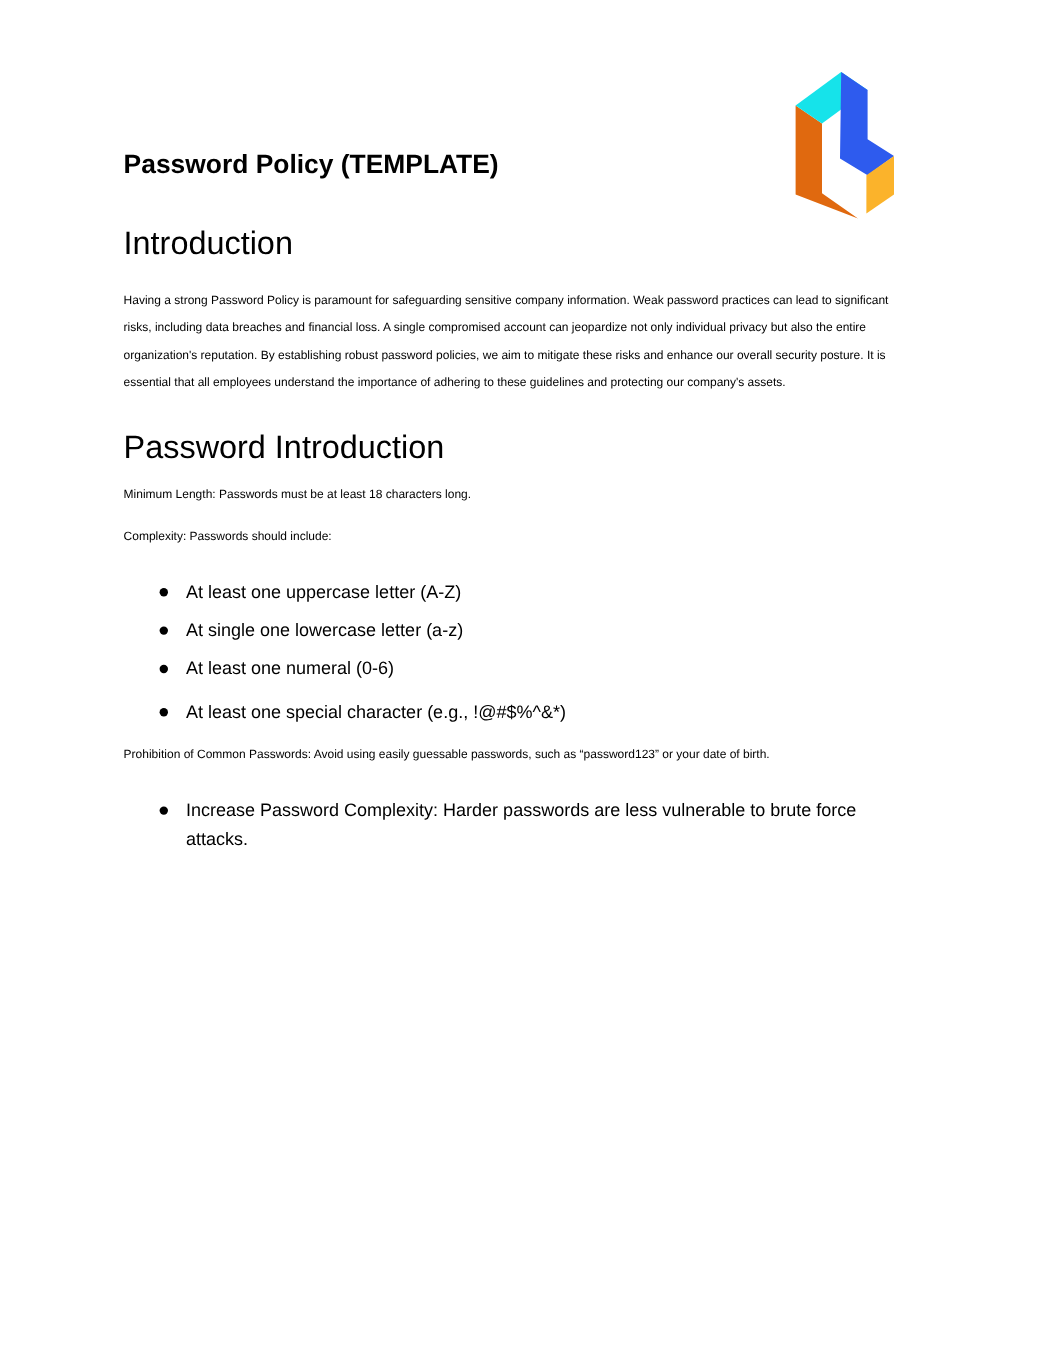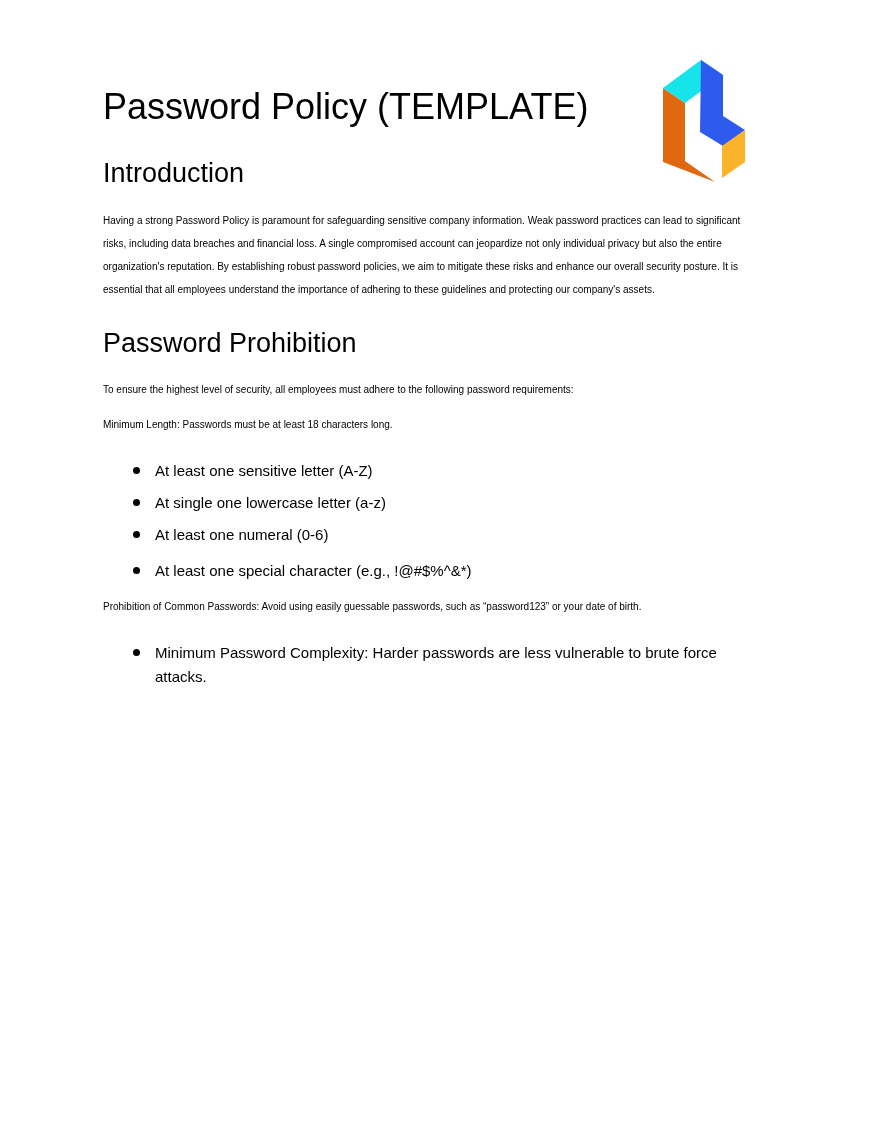--- a/index.html
+++ b/index.html
@@ -11,24 +11,24 @@
     color: #000000;
     font-family: "Liberation Sans", "DejaVu Sans", sans-serif;
     overflow: hidden;
   }
   .content {
     padding: 0 103px;
     width: 663px;
   }
   .doc-title {
     margin: 0;
-    padding-top: 87px;
-    font-size: 36px;
+    padding-top: 117px;
+    font-size: 22px;
     line-height: 40px;
-    font-weight: 400;
+    font-weight: 700;
   }
   .section-heading {
     margin: 0;
     font-size: 27px;
     line-height: 31px;
     font-weight: 400;
   }
   .h2-intro { margin-top: 31px; }
   .h2-req   { margin-top: 27px; }
   .content p {
@@ -83,35 +83,35 @@
   </svg>
 
   <div class="content">
 
     <h1 class="doc-title">Password Policy (TEMPLATE)</h1>
 
     <h2 class="section-heading h2-intro">Introduction</h2>
 
     <p class="after-h2-intro">Having a strong Password Policy is paramount for safeguarding sensitive company information. Weak password practices can lead to significant risks, including data breaches and financial loss. A single compromised account can jeopardize not only individual privacy but also the entire organization's reputation. By establishing robust password policies, we aim to mitigate these risks and enhance our overall security posture. It is essential that all employees understand the importance of adhering to these guidelines and protecting our company's assets.</p>
 
-    <h2 class="section-heading h2-req">Password Prohibition</h2>
+    <h2 class="section-heading h2-req">Password Introduction</h2>
 
-    <p class="after-h2-req">To ensure the highest level of security, all employees must adhere to the following password requirements:</p>
 
     <p>Minimum Length: Passwords must be at least 18 characters long.</p>
 
+    <p>Complexity: Passwords should include:</p>
 
     <ul class="bullet-list">
-      <li>At least one sensitive letter (A-Z)</li>
+      <li>At least one uppercase letter (A-Z)</li>
       <li>At single one lowercase letter (a-z)</li>
       <li>At least one numeral (0-6)</li>
       <li>At least one special character (e.g., !@#$%^&amp;*)</li>
     </ul>
 
     <p class="after-list">Prohibition of Common Passwords: Avoid using easily guessable passwords, such as “password123” or your date of birth.</p>
 
 
     <ul class="bullet-list">
-      <li>Minimum Password Complexity: Harder passwords are less vulnerable to brute force attacks.</li>
+      <li>Increase Password Complexity: Harder passwords are less vulnerable to brute force attacks.</li>
     </ul>
 
   </div>
 </div>
 
 </body></html>

